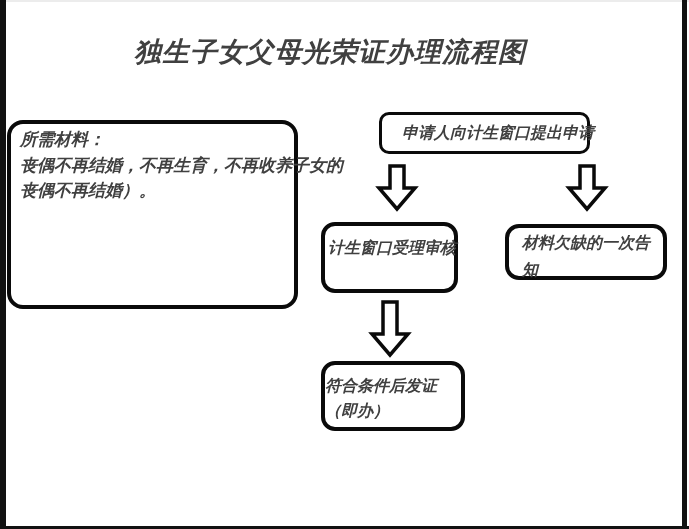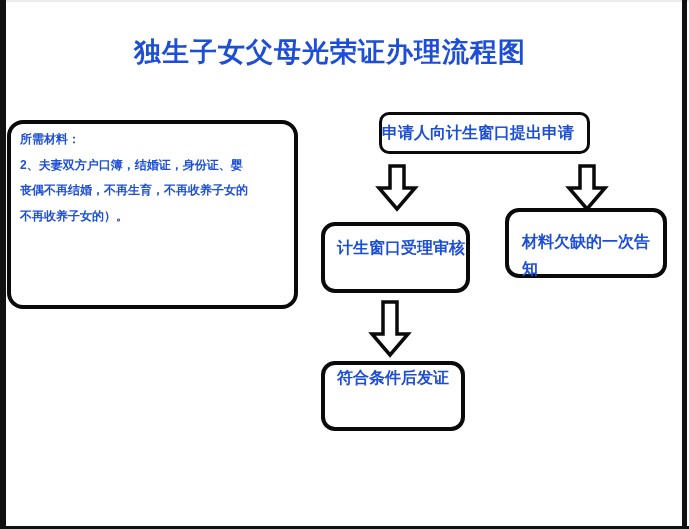--- a/index.html
+++ b/index.html
@@ -1,76 +1,75 @@
 <!DOCTYPE html>
 <html><head>
 <meta charset="utf-8">
 <style>
   html,body{margin:0;padding:0;background:#888;}
   #stage{
     position:relative;width:689px;height:529px;background:#ffffff;
     overflow:hidden;font-family:"Liberation Sans","DejaVu Sans",sans-serif;
-    color:#1d4ed8;font-weight:bold;
+    color:#404040;font-weight:bold;font-style:italic;
   }
   
   .frame-left{position:absolute;left:0;top:0;width:6px;height:529px;background:#111;}
   .frame-right{position:absolute;left:682px;top:0;width:5px;height:529px;background:#111;}
   .frame-bottom{position:absolute;left:0;top:526px;width:689px;height:3px;background:#111;}
   .frame-top{position:absolute;left:0;top:0;width:689px;height:2px;background:#ececec;}
   
   .title{
     position:absolute;left:60px;top:34px;width:540px;text-align:center;
     font-size:27px;letter-spacing:1px;white-space:nowrap;
   }
   
   .fbox{
     position:absolute;background:#fff;border:4px solid #0a0a0a;border-radius:14px;
     box-sizing:border-box;font-size:16px;line-height:26px;
   }
   .materials{
     left:7px;top:120px;width:291px;height:189px;border-radius:16px;
-    padding:3px 14px 0 9px;font-size:12px;line-height:25.5px;
+    padding:3px 14px 0 9px;font-size:17px;line-height:25.5px;
   }
   .materials .mline{white-space:nowrap;}
   .apply{
     left:379px;top:112px;width:211px;height:42px;border-width:3px;border-radius:10px;
-    text-align:left;line-height:35px;white-space:nowrap;
+    text-align:left;line-height:35px;white-space:nowrap;padding-left:20px;
   }
   .review{
-    left:321px;top:222px;width:149px;height:71px;
-    padding:9px 0 0 12px;white-space:nowrap;
+    left:321px;top:222px;width:137px;height:71px;
+    padding:9px 0 0 3px;white-space:nowrap;
   }
   .notice{
-    left:505px;top:208px;width:162px;height:70px;
-    padding:16px 0 0 13px;line-height:27px;
+    left:505px;top:224px;width:162px;height:56px;
+    padding:1px 0 0 13px;line-height:27px;
   }
   .issue{
     left:321px;top:361px;width:144px;height:70px;
-    text-align:center;line-height:25px;
+    padding-top:8px;line-height:25px;
   }
   .arrow{position:absolute;}
   .arrow svg{display:block;}
 </style>
 </head>
 <body>
 
 <div id="stage">
 
   <div class="frame-top"></div>
   <div class="frame-left"></div>
   <div class="frame-right"></div>
   <div class="frame-bottom"></div>
 
   <div class="title">独生子女父母光荣证办理流程图</div>
 
   <div class="fbox materials">
     <div class="mline">所需材料：</div>
-    <div class="mline">2、夫妻双方户口簿，结婚证，身份证、婴</div>
     <div class="mline">丧偶不再结婚，不再生育，不再收养子女的</div>
-    <div class="mline">不再收养子女的）。</div>
+    <div class="mline">丧偶不再结婚）。</div>
   </div>
 
   <div class="fbox apply">申请人向计生窗口提出申请</div>
 
   <div class="arrow" style="left:375px;top:164px;">
     <svg width="44" height="48" viewBox="0 0 44 48">
       <path d="M15 2 H29 V24 H40 L22 45 L4 24 H15 Z" fill="#ffffff" stroke="#0a0a0a" stroke-width="3.5" stroke-linejoin="miter"></path>
     </svg>
   </div>
 
@@ -87,15 +86,16 @@
   </div>
 
   <div class="arrow" style="left:368px;top:300px;">
     <svg width="44" height="58" viewBox="0 0 44 58">
       <path d="M15 2 H29 V34 H40 L22 55 L4 34 H15 Z" fill="#ffffff" stroke="#0a0a0a" stroke-width="3.5" stroke-linejoin="miter"></path>
     </svg>
   </div>
 
   <div class="fbox issue">
     <div>符合条件后发证</div>
+    <div>（即办）</div>
   </div>
 
 </div>
 
 </body></html>

